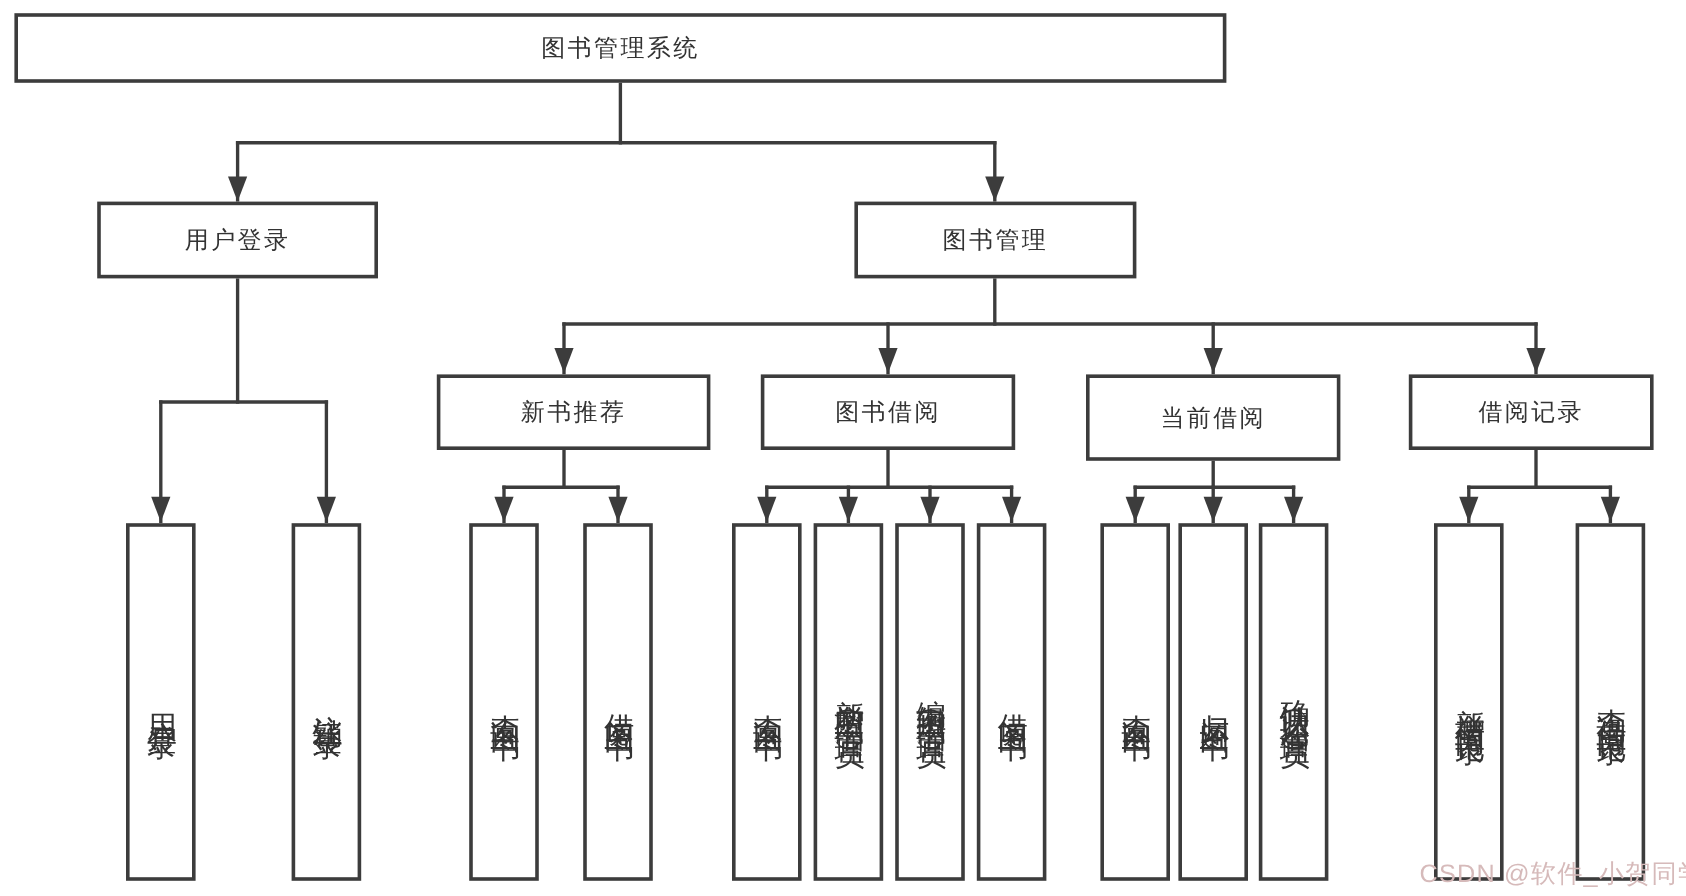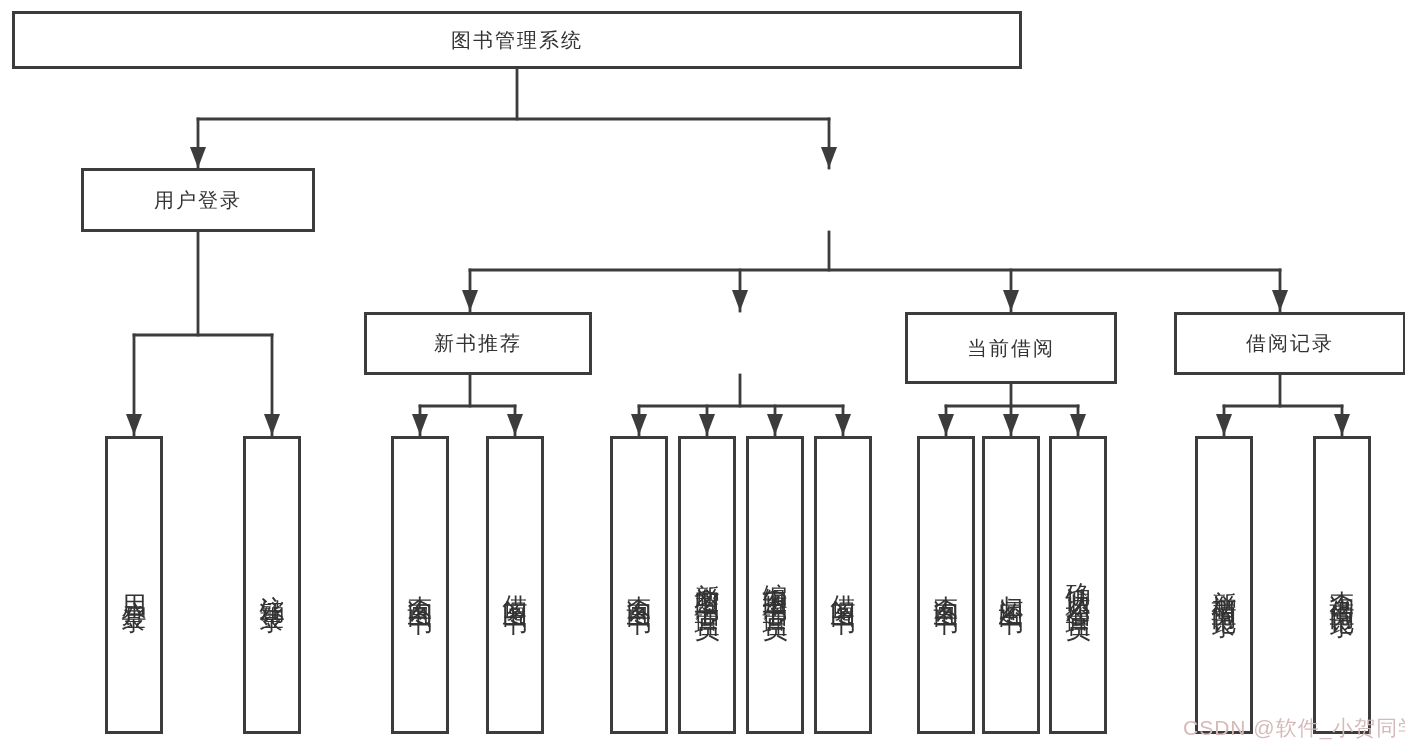--- a/index.html
+++ b/index.html
@@ -113,28 +113,34 @@
     </g>
   </svg>
 
   <div class="box h" style="left:12px;top:11px;width:1010px;height:58px">
     <span>图书管理系统</span>
   </div>
 
   <div class="box h" style="left:81px;top:168px;width:234px;height:64px">
     <span>用户登录</span>
   </div>
+  <div class="box h" style="left:712px;top:168px;width:235px;height:64px">
+    <span>图书管理</span>
+  </div>
 
   <div class="box h" style="left:364px;top:312px;width:228px;height:63px">
     <span>新书推荐</span>
   </div>
+  <div class="box h" style="left:634px;top:312px;width:212px;height:63px">
+    <span>图书借阅</span>
+  </div>
   <div class="box h" style="left:905px;top:312px;width:212px;height:72px">
     <span>当前借阅</span>
   </div>
-  <div class="box h" style="left:1174px;top:312px;width:232px;height:63px">
+  <div class="box h" style="left:1174px;top:312px;width:204px;height:63px">
     <span>借阅记录</span>
   </div>
 
   <div class="box v" style="left:105px;top:436px;width:58px;height:298px">
     <span class="vt">用户登录</span>
   </div>
   <div class="box v" style="left:243px;top:436px;width:58px;height:298px">
     <span class="vt">注销登录</span>
   </div>
 

